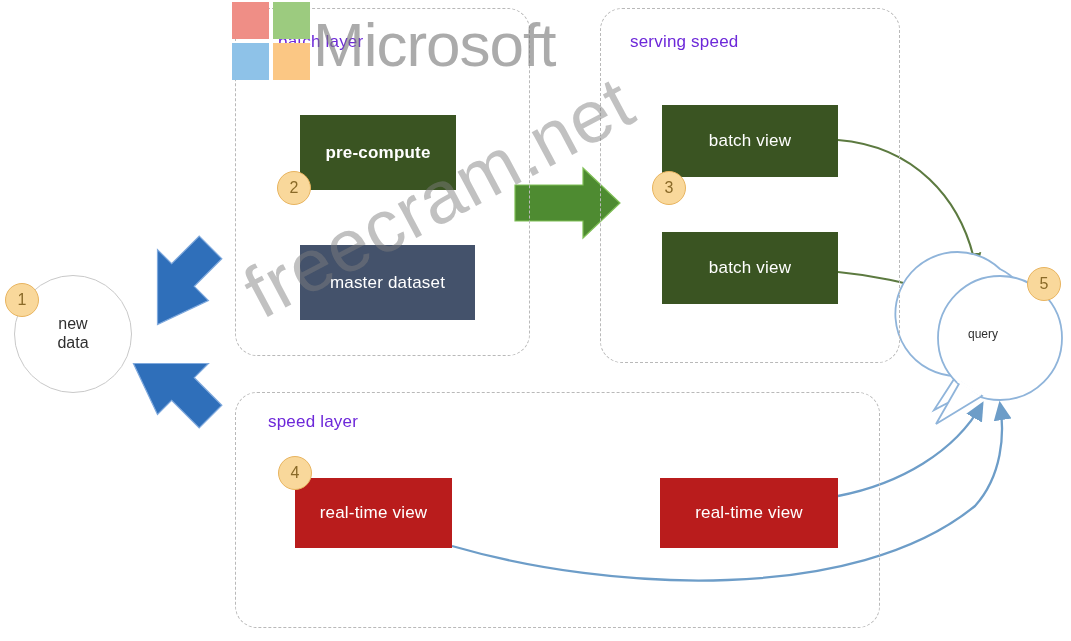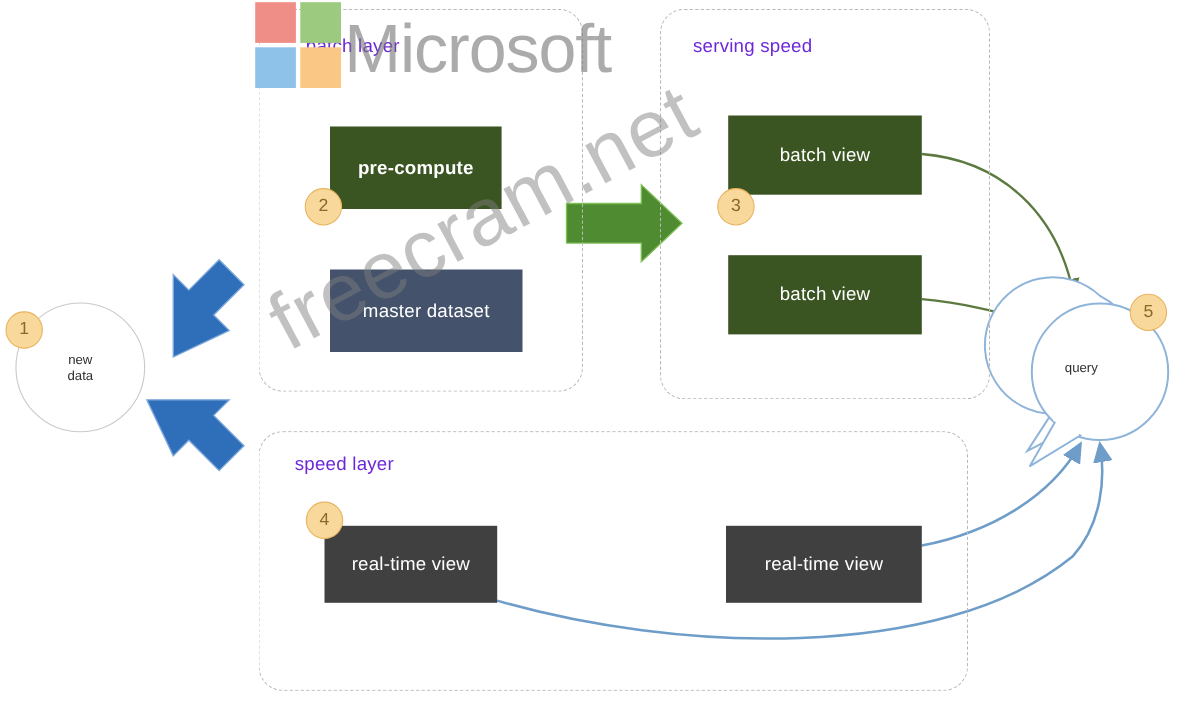--- a/index.html
+++ b/index.html
@@ -36,33 +36,33 @@
     align-items:center;
     justify-content:center;
     color:#ffffff;
     font-size:17px;
     letter-spacing:.2px;
     box-sizing:border-box;
     text-align:center;
   }
   .node.green{background:#3a5422;}
   .node.navy{background:#44526b;}
-  .node.blue{background:#404040;}
+  .node.blue{background:#b91c1c;}
 
   
   .circle-node{
     position:absolute;
     border:1.3px solid #c9c9c9;
     border-radius:50%;
     background:#fff;
     display:flex;
     align-items:center;
     justify-content:center;
     flex-direction:column;
-    font-size:12px;
+    font-size:16px;
     color:#2f2f2f;
     line-height:1.18;
     box-sizing:border-box;
   }
 
   
   .callout-text{
     position:absolute;
     font-size:12px;
     color:#2f2f2f;

